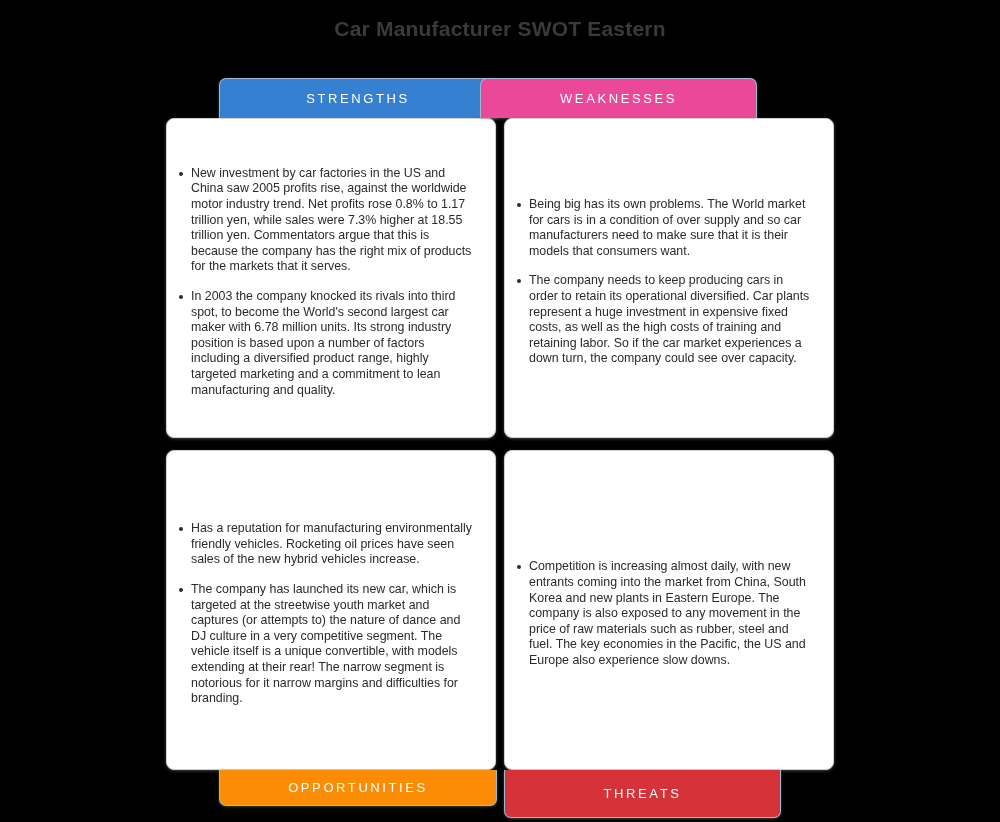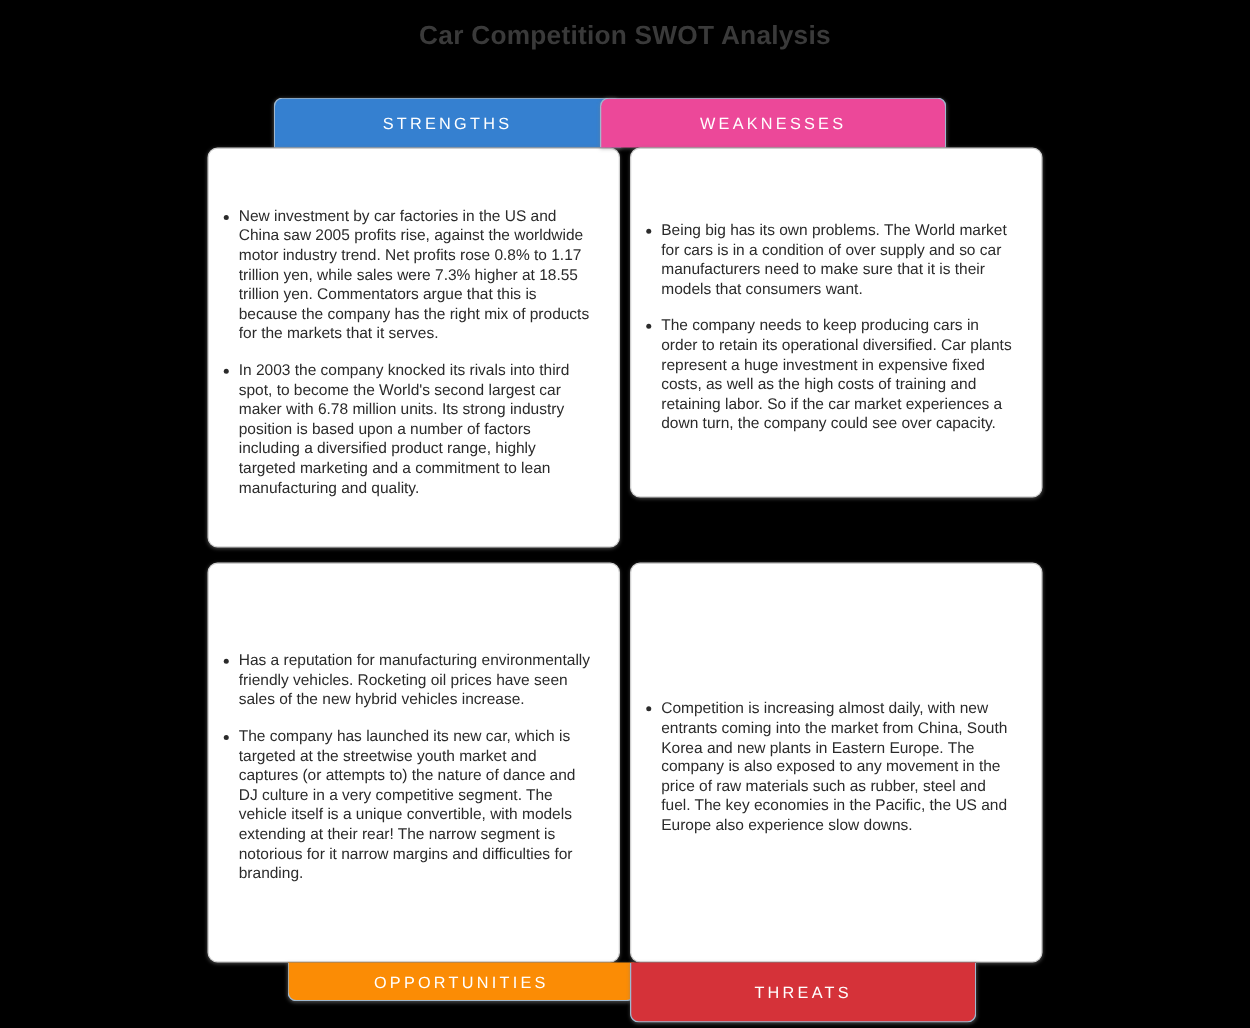--- a/index.html
+++ b/index.html
@@ -42,21 +42,21 @@
     box-shadow: 0 1px 3px rgba(120,120,120,0.55);
     display: flex;
     flex-direction: column;
     justify-content: center;
     padding: 10px 20px 2px 12px;
   }
   .panel.top    { border-radius: 8px 8px 8px 8px; }
   .panel.bottom { border-radius: 8px 8px 8px 8px; }
 
   #panel-strengths     { left: 166px; top: 118px; width: 330px; height: 320px; }
-  #panel-weaknesses    { left: 504px; top: 118px; width: 330px; height: 280px; }
+  #panel-weaknesses    { left: 504px; top: 118px; width: 330px; height: 320px; }
   #panel-opportunities { left: 166px; top: 450px; width: 330px; height: 320px; }
   #panel-threats       { left: 504px; top: 450px; width: 330px; height: 320px; }
 
   
   .bullet-list { list-style: none; }
 
   .bullet-item {
     position: relative;
     padding-left: 12px;
     margin-bottom: 14px;
@@ -99,38 +99,38 @@
     border-radius: 7px 7px 0 0;
     border-bottom: none;
   }
   #tab-weaknesses {
     left: 480px; top: 78px; width: 277px; height: 40px;
     background: #ec4899;
     border-radius: 7px 7px 0 0;
     border-bottom: none;
   }
   #tab-opportunities {
-    left: 230px; top: 770px; width: 278px; height: 31px;
+    left: 219px; top: 770px; width: 278px; height: 36px;
     background: #fb8c05;
     border-radius: 0 0 7px 7px;
     border-top: none;
   }
   #tab-threats {
     left: 504px; top: 770px; width: 277px; height: 48px;
     background: #d53239;
     border-radius: 0 0 7px 7px;
     border-top: none;
   }
 </style>
 </head>
 <body>
 
 <div class="canvas">
 
-  <div class="page-title">Car Competition SWOT Analysis</div>
+  <div class="page-title">Car Manufacturer SWOT Eastern</div>
 
   <div class="tab" id="tab-strengths">STRENGTHS</div>
 
   <div class="panel top" id="panel-strengths">
     <ul class="bullet-list">
       <li class="bullet-item">New investment by car factories in the US and China saw 2005 profits rise, against the worldwide motor industry trend. Net profits rose 0.8% to 1.17 trillion yen, while sales were 7.3% higher at 18.55 trillion yen. Commentators argue that this is because the company has the right mix of products for the markets that it serves.</li>
       <li class="bullet-item">In 2003 the company knocked its rivals into third spot, to become the World's second largest car maker with 6.78 million units. Its strong industry position is based upon a number of factors including a diversified product range, highly targeted marketing and a commitment to lean manufacturing and quality.</li>
     </ul>
   </div>
 

